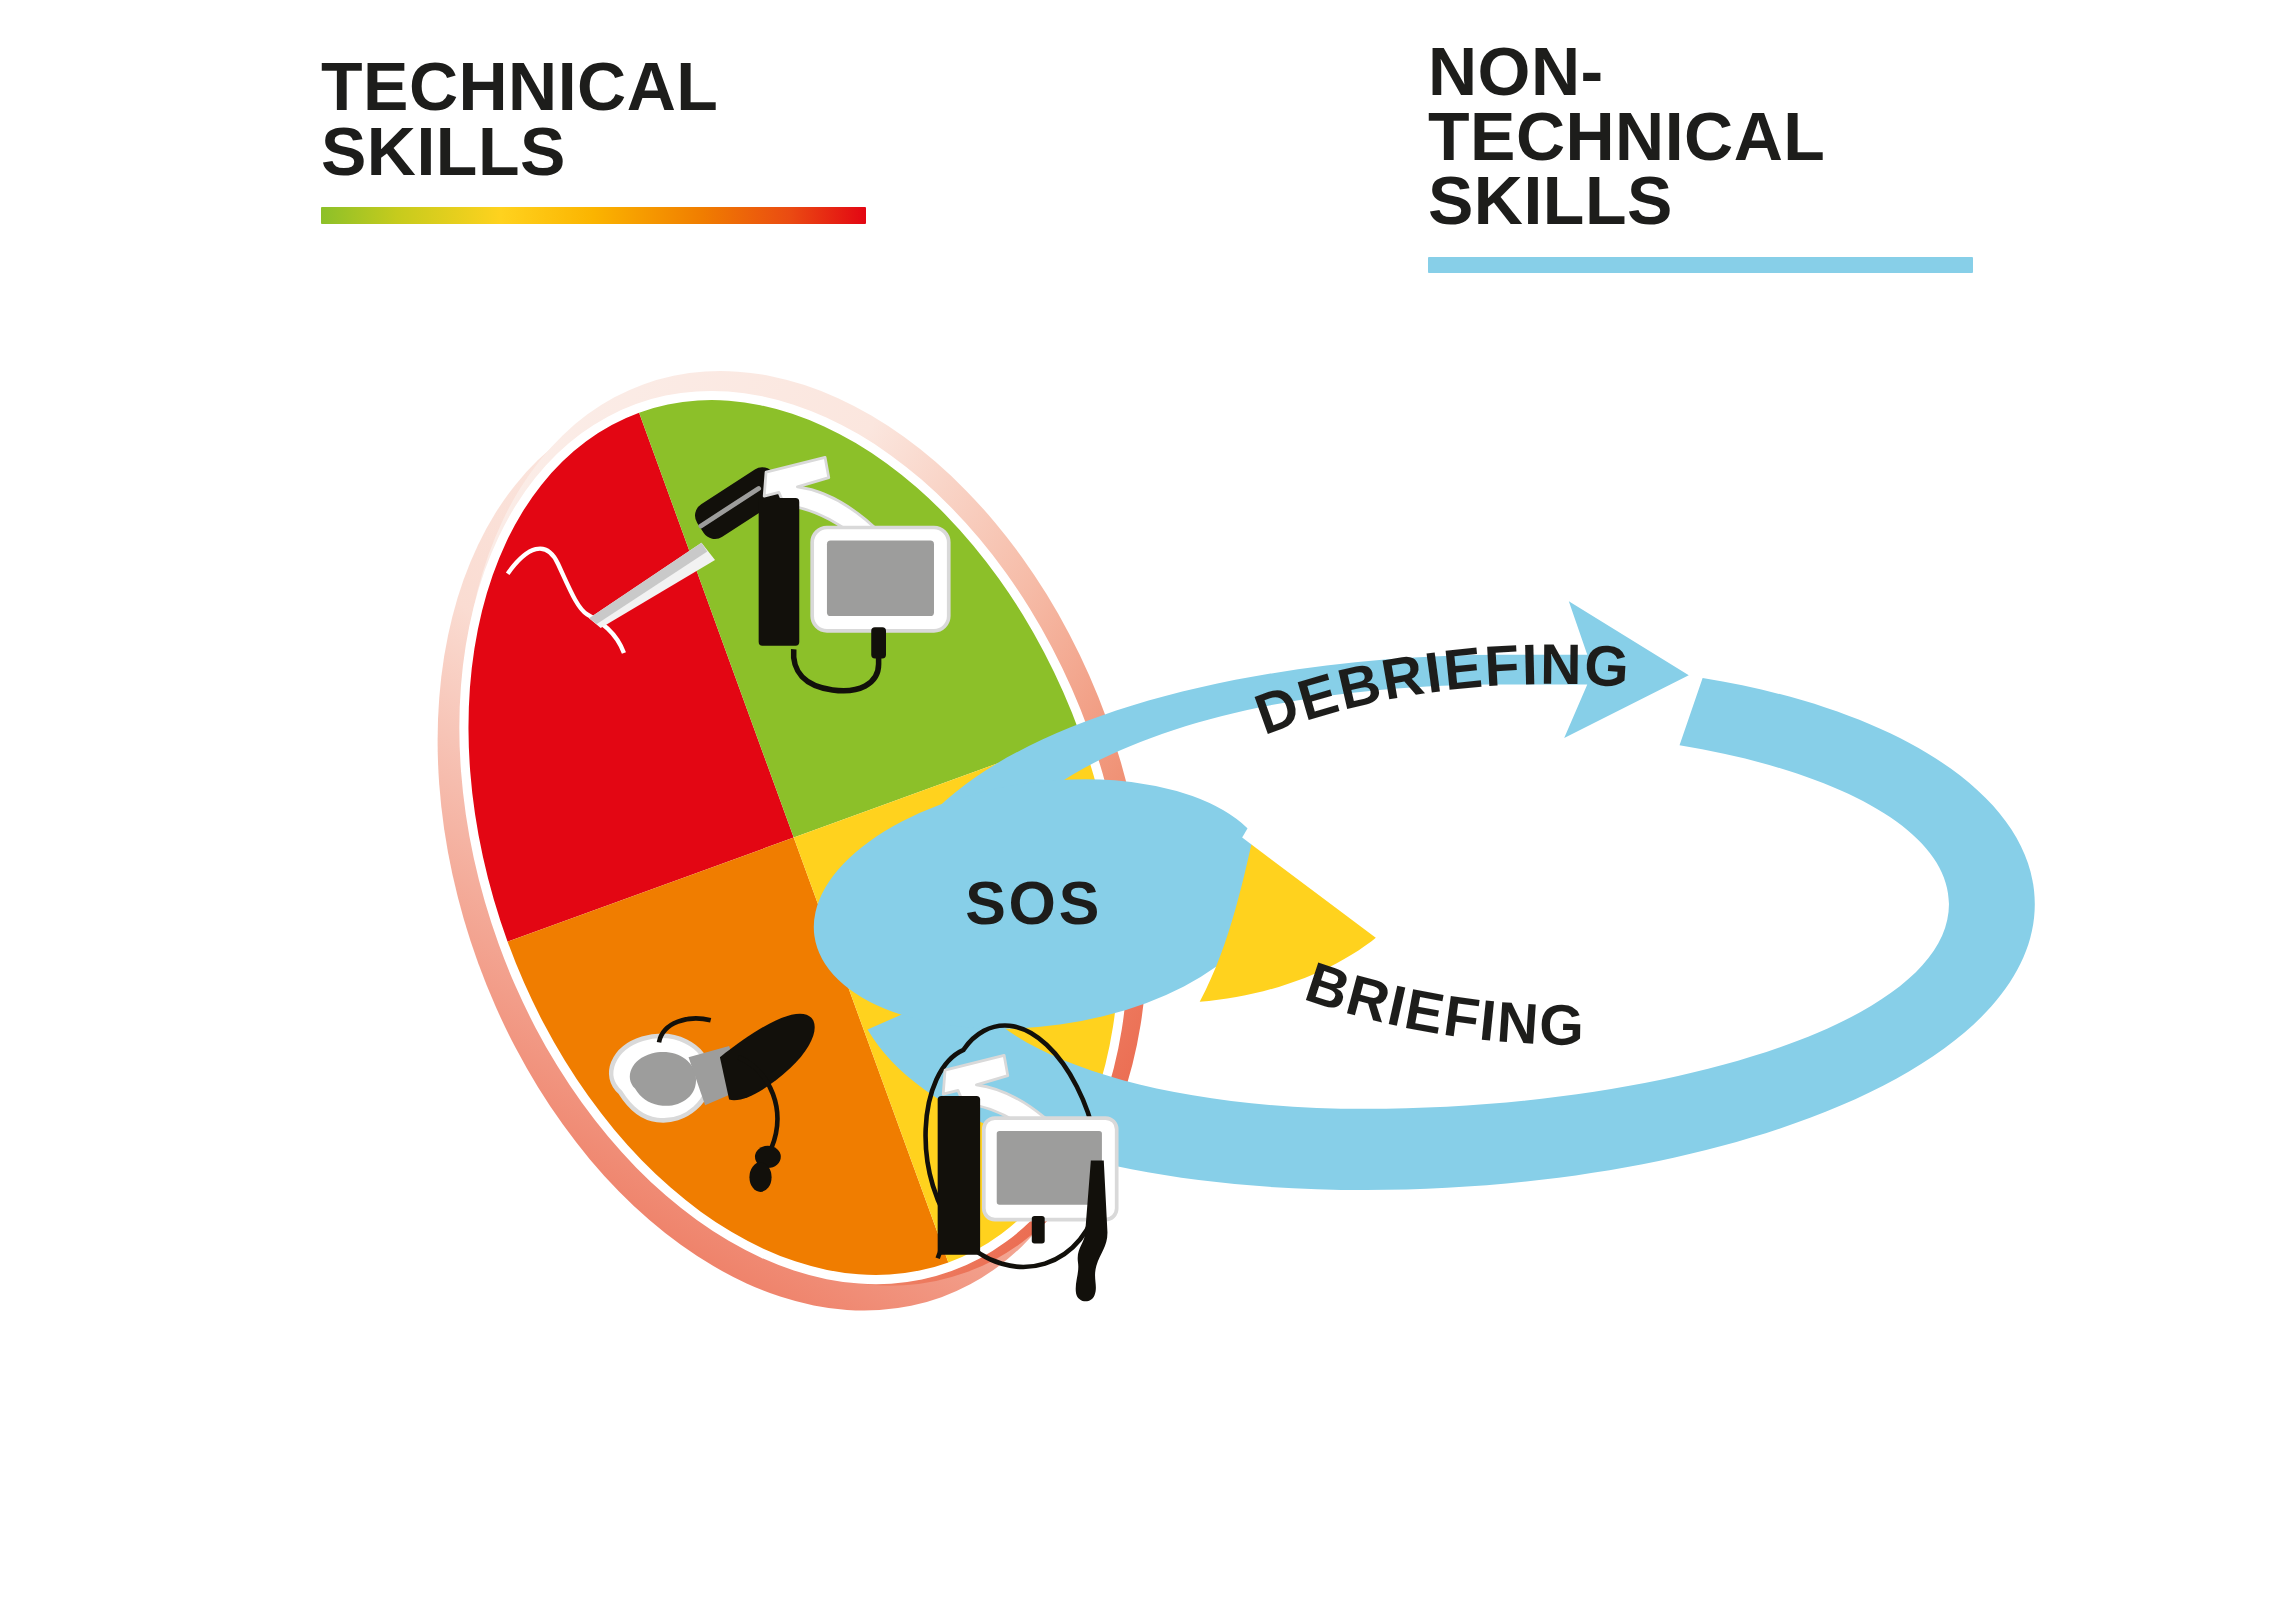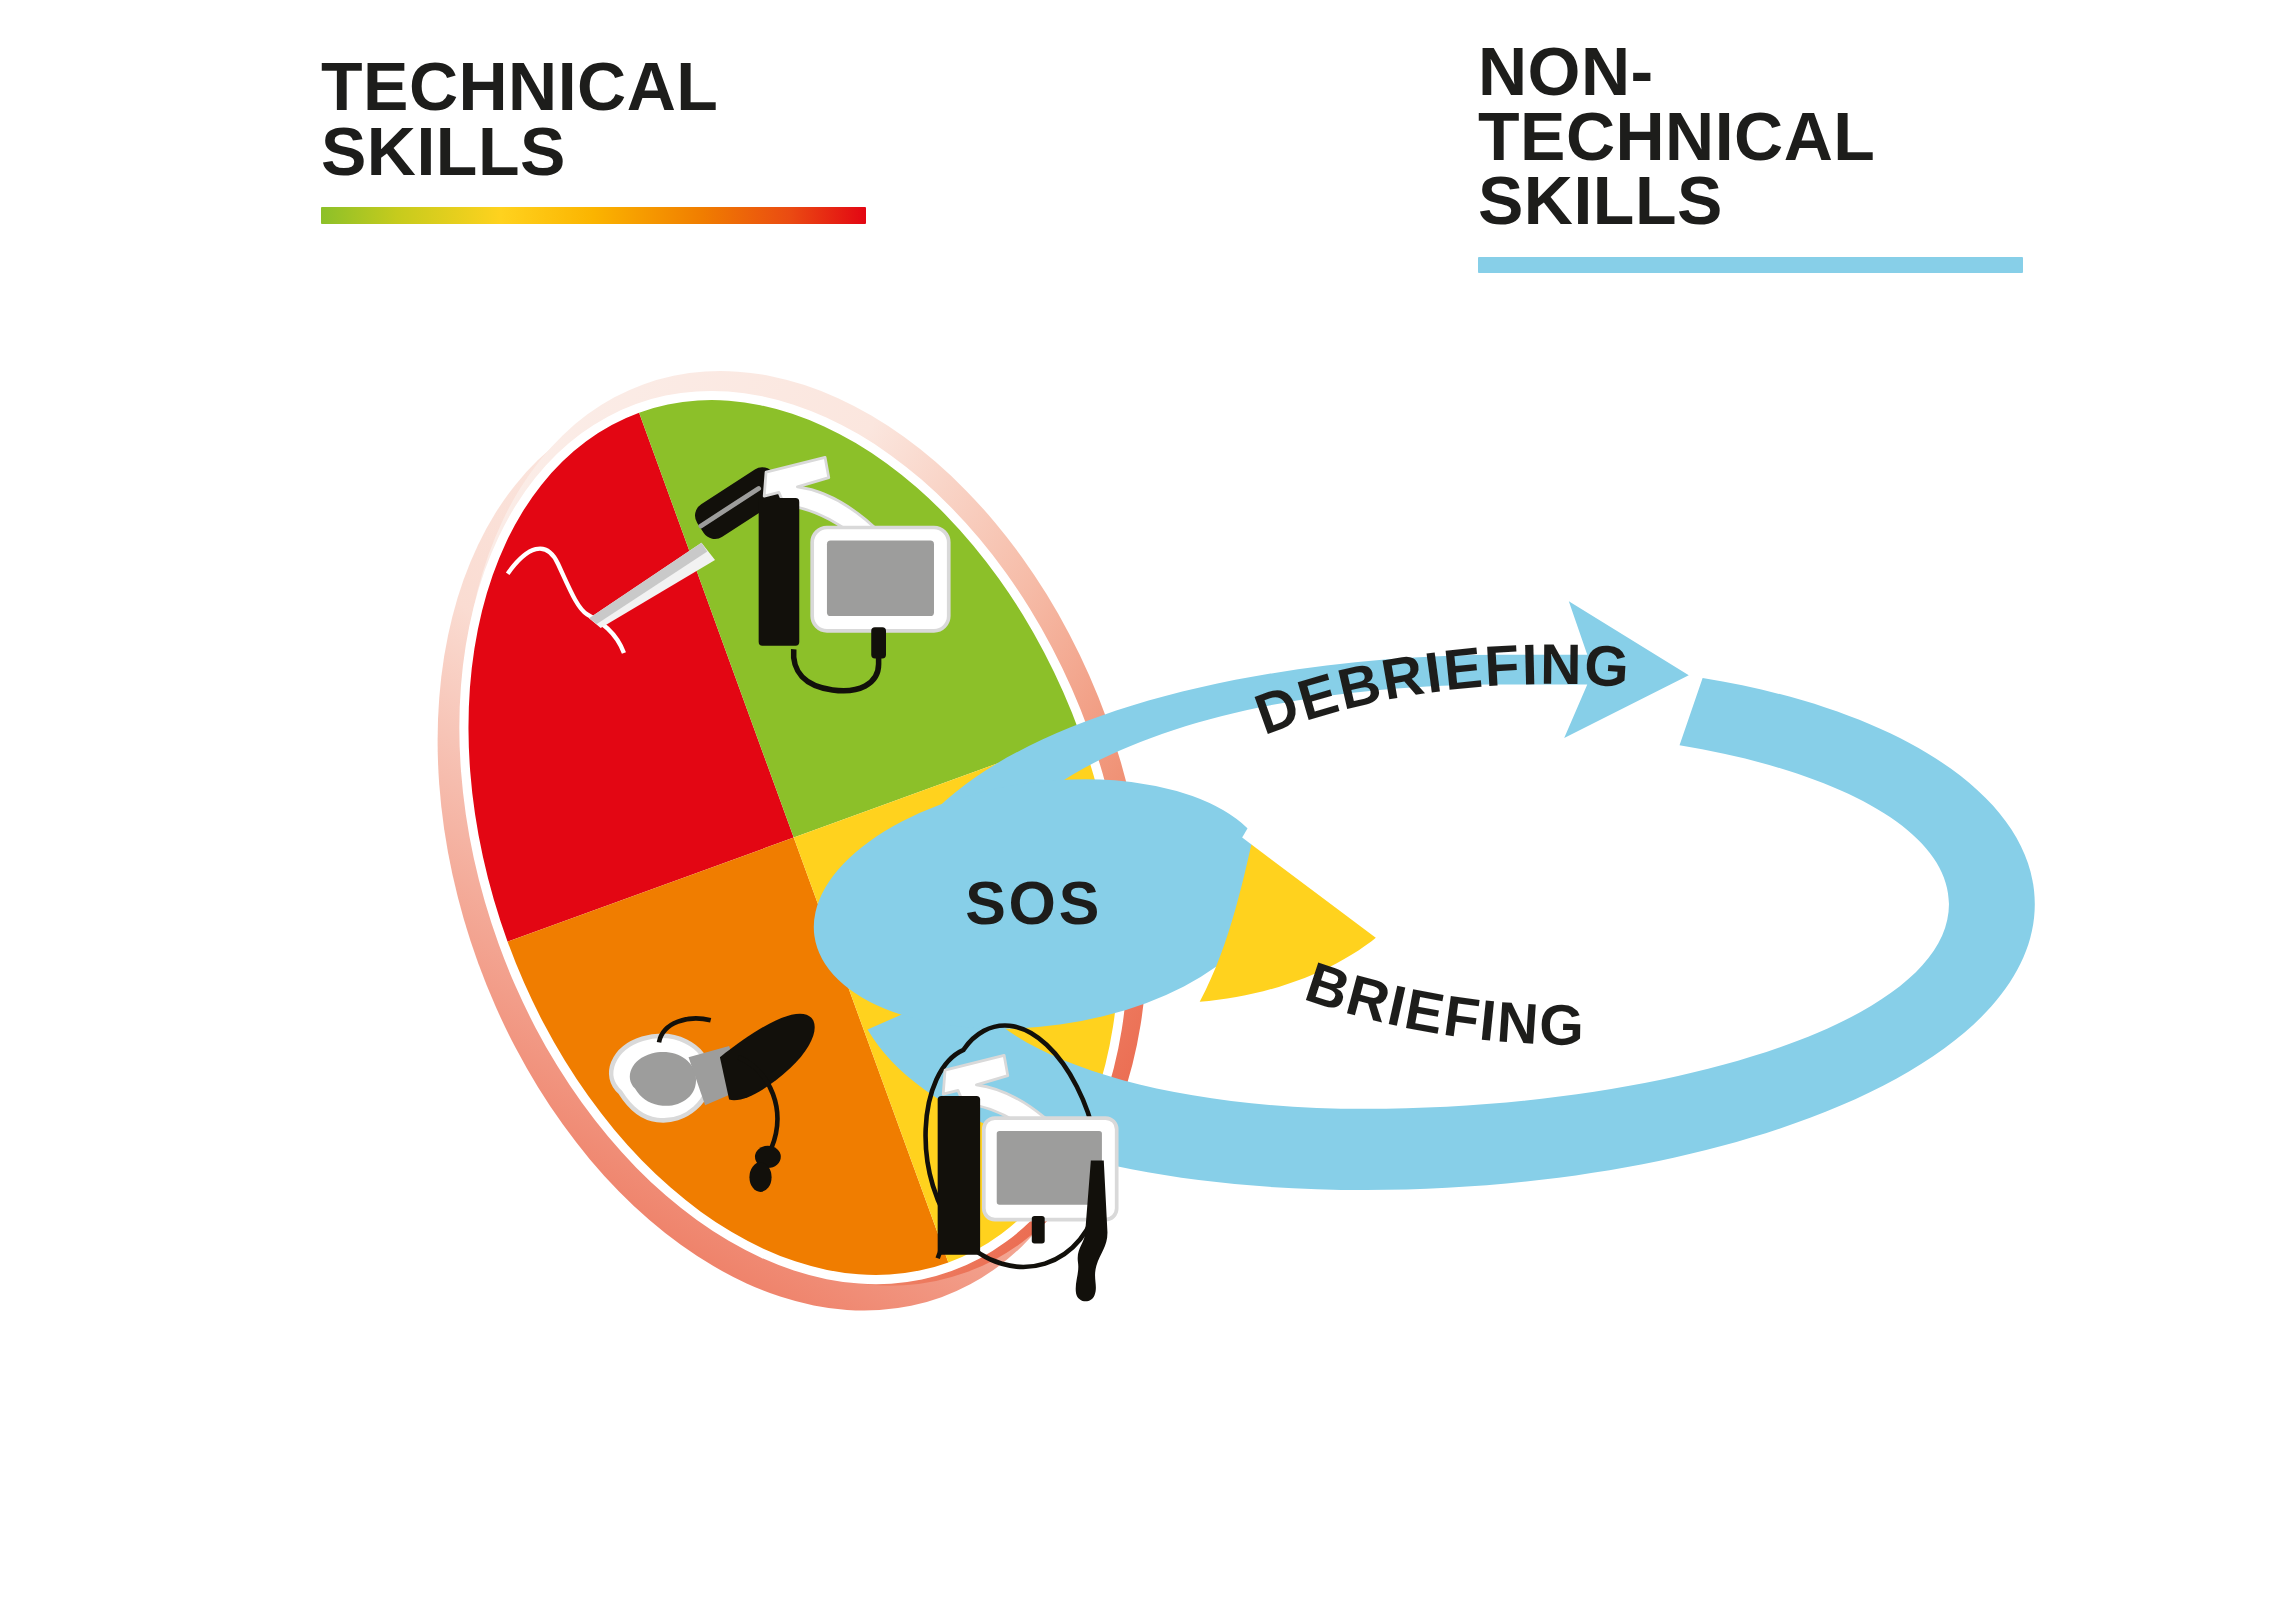--- a/index.html
+++ b/index.html
@@ -48,21 +48,21 @@
     background: linear-gradient(to right,
         #8CC029 0%,
         #C6CB1D 14%,
         #FFD21E 33%,
         #FBB400 50%,
         #F07D00 70%,
         #EA4B12 86%,
         #E30613 100%);
   }
 
-  #nontech-block { left: 1478px; top: 39px; }
+  #nontech-block { left: 1428px; top: 39px; }
   #nontech-rule {
     width: 545px;
     background: #87CFE8;
   }
 
   #figure {
     position: absolute;
     left: 277px;
     top: 258px;
     width: 1827px;

